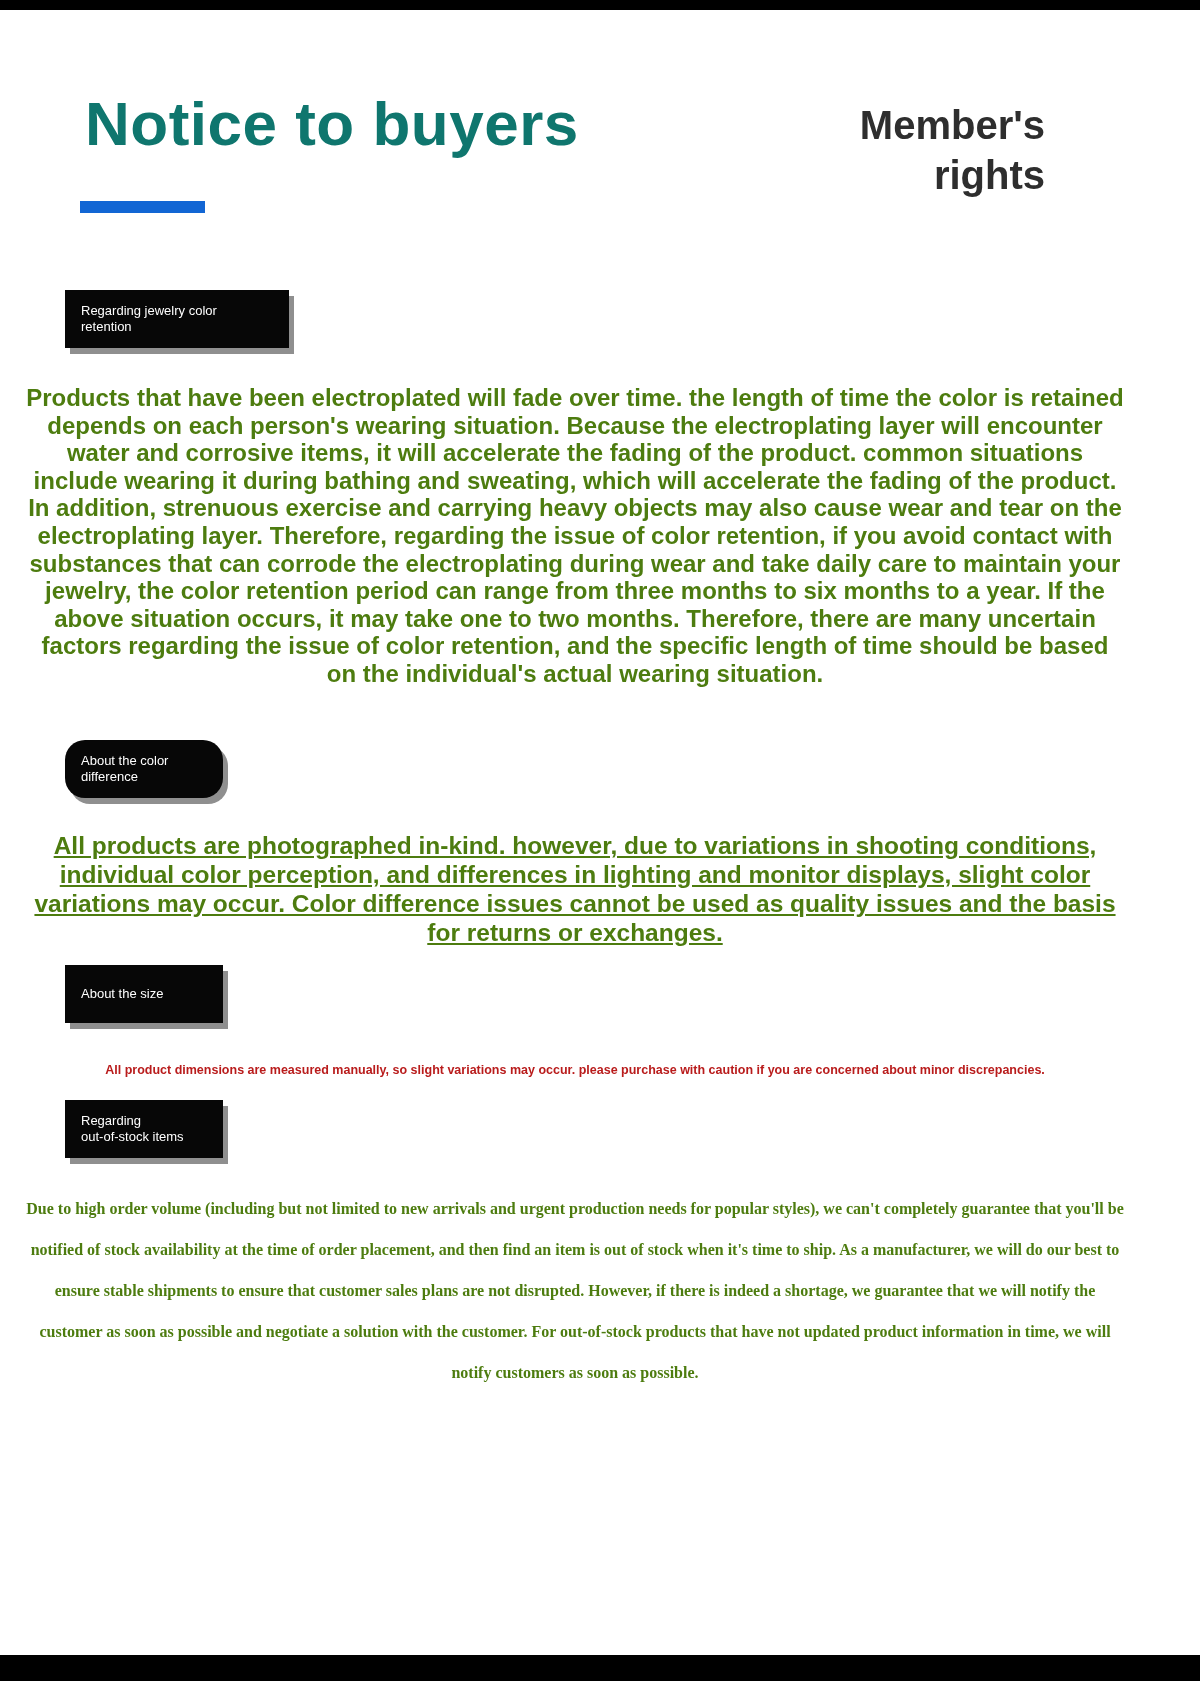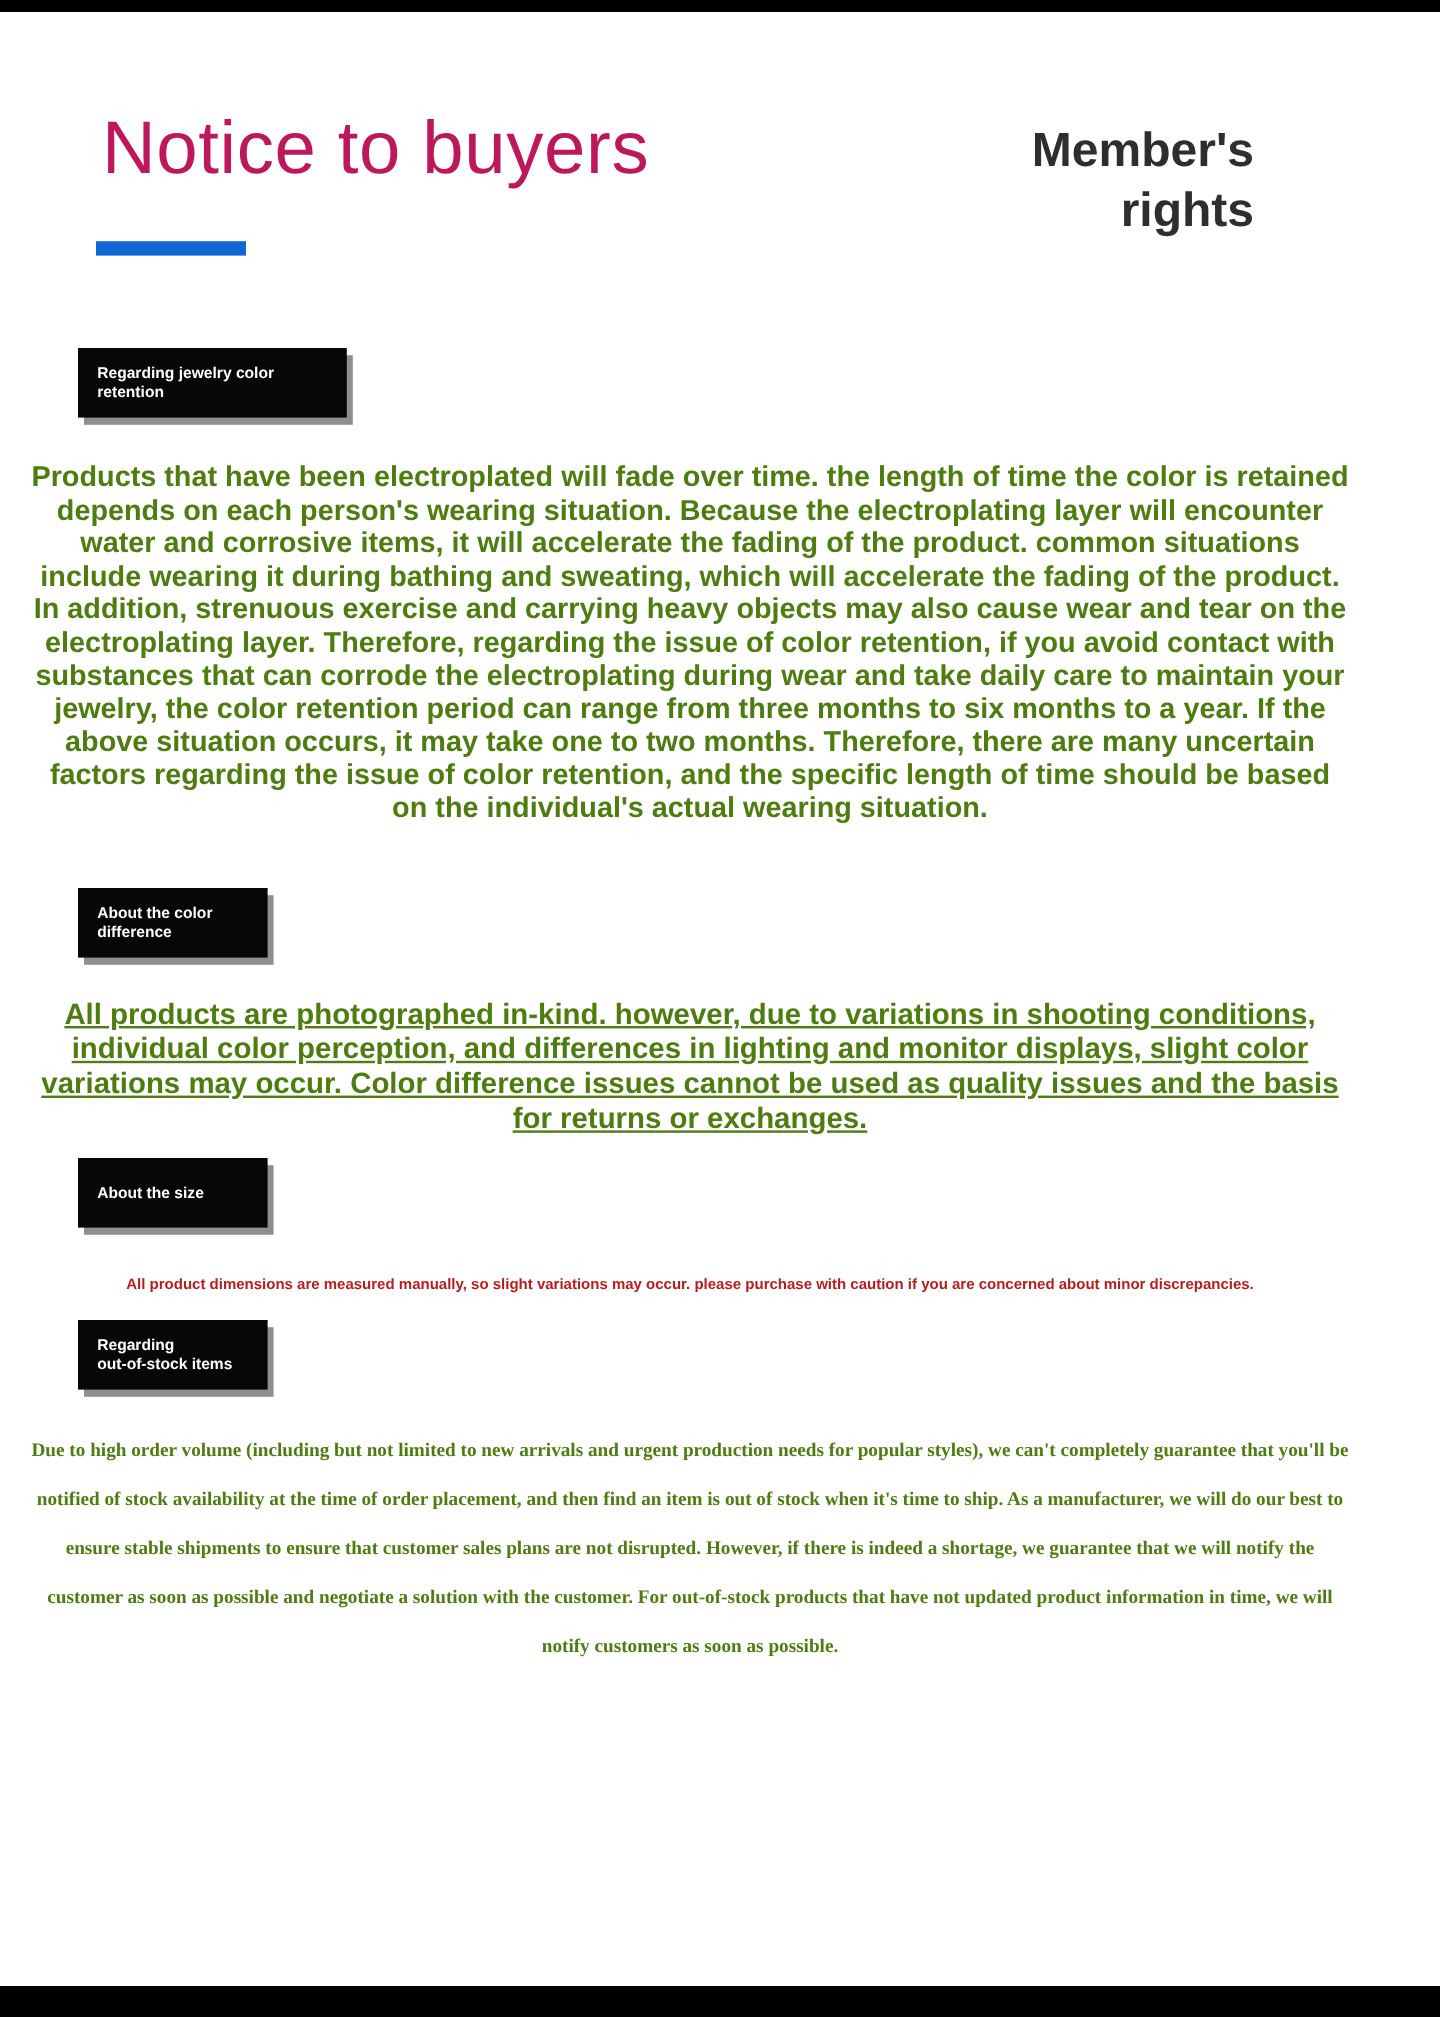--- a/index.html
+++ b/index.html
@@ -19,49 +19,49 @@
     position: absolute; top: 0; left: 0;
     width: 100%; height: 10px; background: #000000;
   }
   .bottom-bar {
     position: absolute; bottom: 0; left: 0;
     width: 100%; height: 26px; background: #000000;
   }
 
   .page-title {
     position: absolute; left: 85px; top: 88px;
-    font-size: 62px; font-weight: 400; letter-spacing: 0.5px;
-    color: #be185d;
+    font-size: 62px; font-weight: 700; letter-spacing: 0.5px;
+    color: #0f766e;
   }
   .title-underline {
     position: absolute; left: 80px; top: 201px;
     width: 125px; height: 12px; background: #1266d4;
   }
   .member-rights {
     position: absolute; right: 155px; top: 100px;
     font-size: 40px; font-weight: 700; color: #2e2e2e;
     text-align: right; line-height: 1.25; white-space: pre-line;
   }
 
   .label {
     position: absolute;
     background: #070707;
     color: #ffffff;
     font-size: 13px;
-    font-weight: bold;
+    font-weight: normal;
     line-height: 1.25;
     padding: 11px 16px;
     min-height: 58px;
     display: flex;
     align-items: center;
     white-space: pre-line;
     box-shadow: 5px 6px 0 #8f8f8f;
   }
   .label-1 { left: 65px; top: 290px; width: 224px; }
-  .label-2 { left: 65px; top: 740px; width: 158px; }
+  .label-2 { left: 65px; top: 740px; width: 158px; border-radius: 20px; }
   .label-3 { left: 65px; top: 965px; width: 158px; }
   .label-4 { left: 65px; top: 1100px; width: 158px; }
 
   .body-text {
     position: absolute;
     left: 25px;
     width: 1100px;
     text-align: center;
     font-weight: bold;
     color: #4d7c0f;

